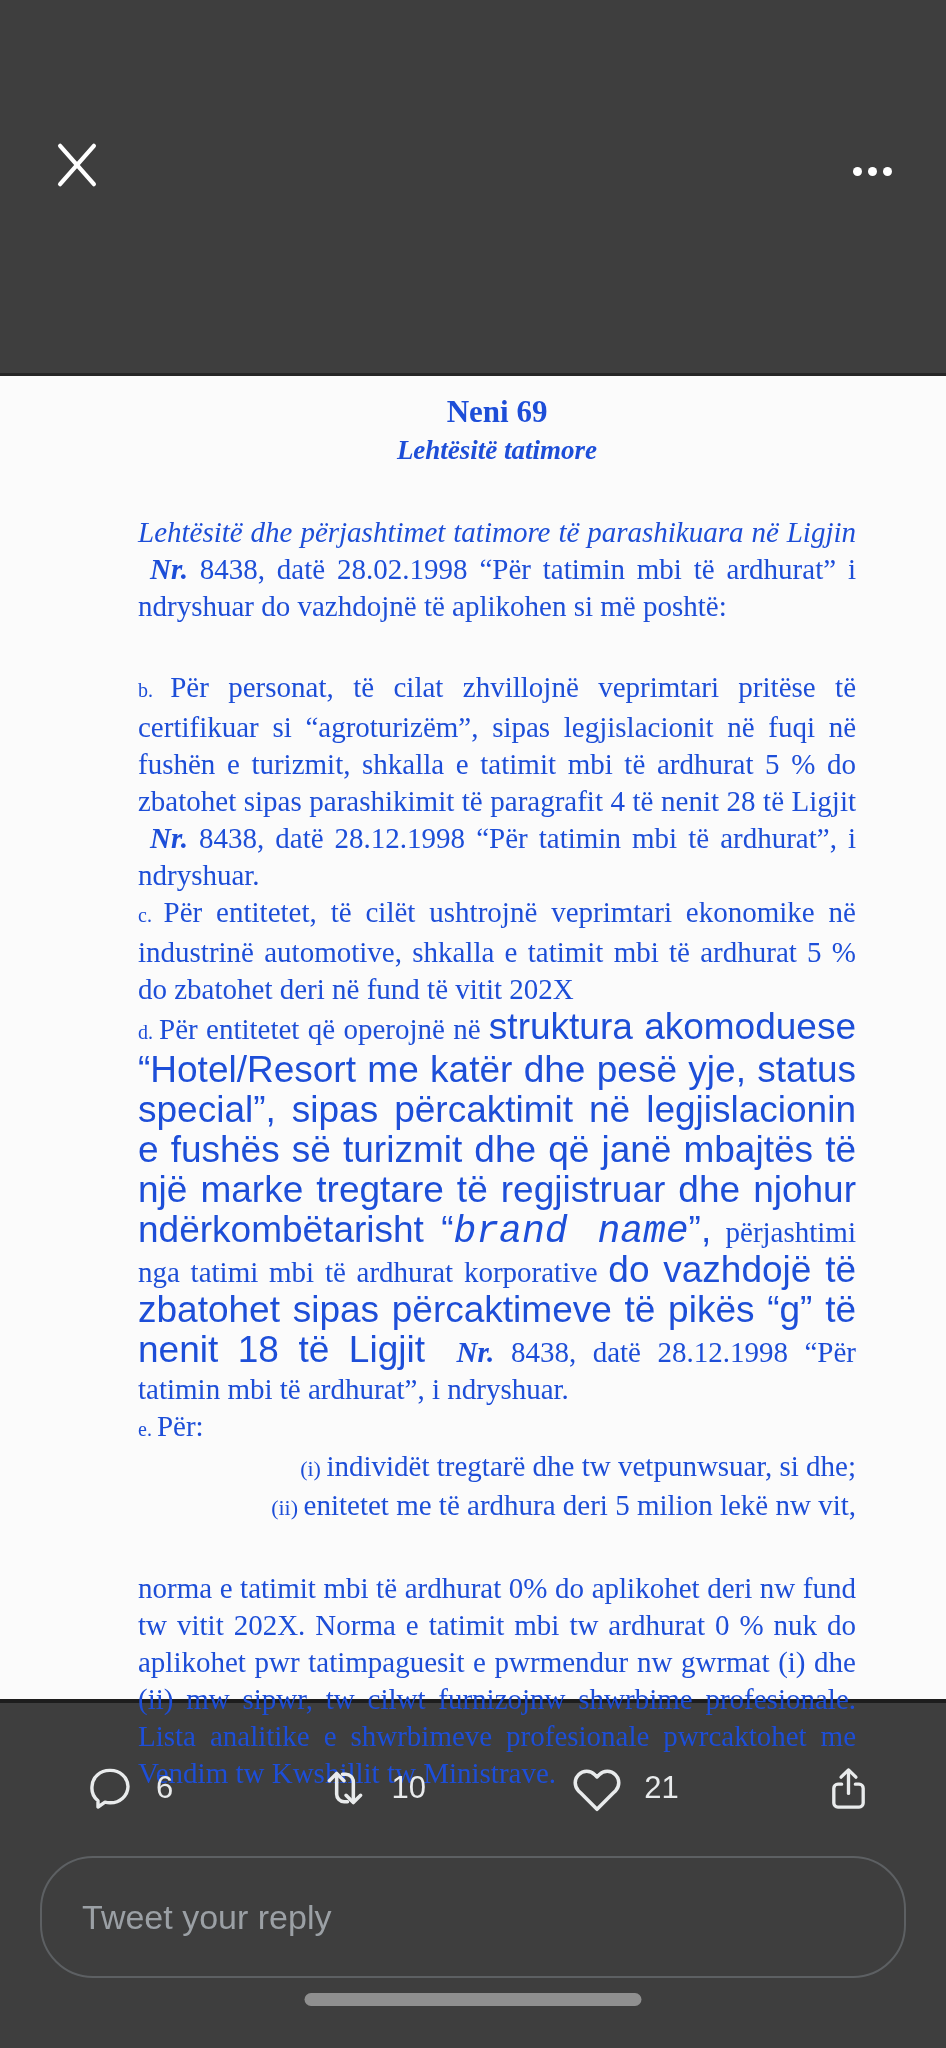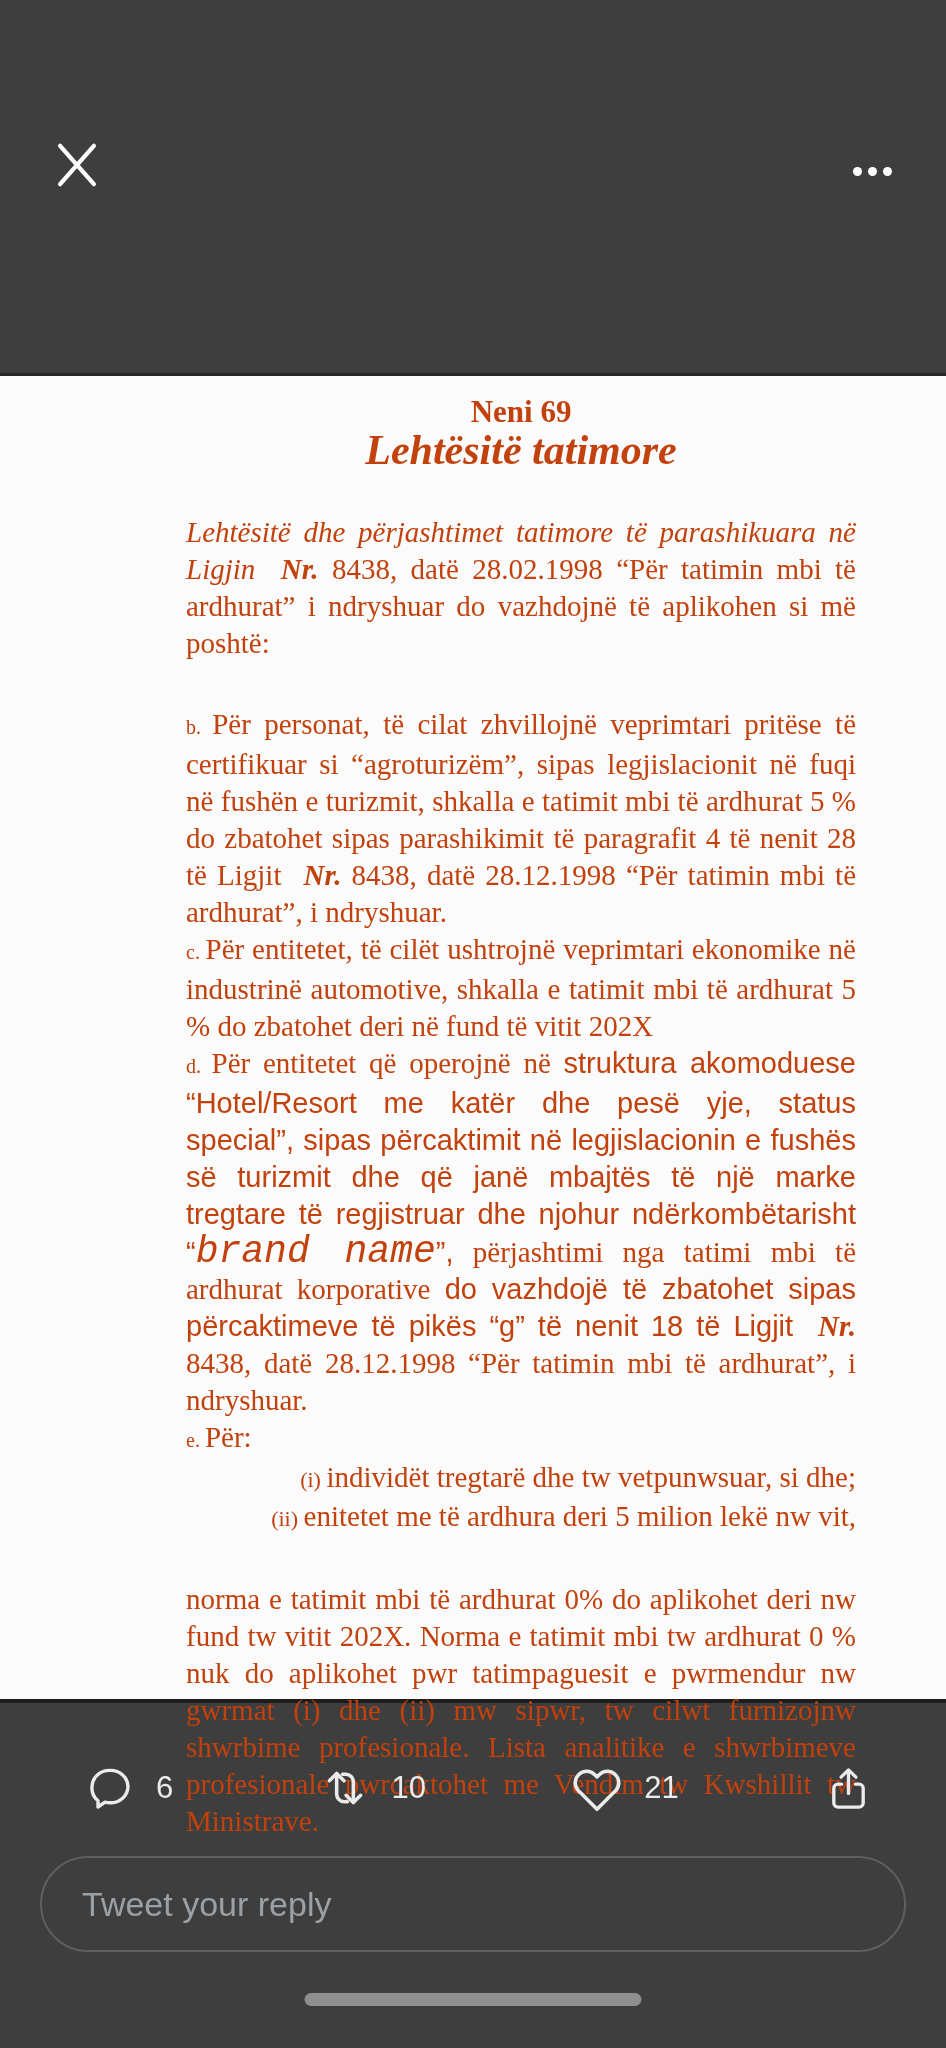--- a/index.html
+++ b/index.html
@@ -23,61 +23,60 @@
     display:flex;align-items:center;gap:6px;cursor:pointer;padding:4px;
   }
   .dot{width:9px;height:9px;border-radius:50%;background:#ffffff;}
 
   
   .page{
     position:absolute;top:373px;left:0;width:946px;height:1330px;
     background:#fbfbfb;
     border-top:3px solid #262626;border-bottom:4px solid #1d1d1d;
     box-sizing:border-box;
-    color:#c2410c;
+    color:#1d4ed8;
     font-family:"Liberation Serif", serif;
     font-size:29px;line-height:37px;
     cursor:pointer;
-    padding-left:48px;
   }
   .page-inner{
     padding:16px 90px 0 138px;
   }
   .doc-title{
     text-align:center;font-weight:bold;font-size:31px;line-height:39px;
   }
   .doc-subtitle{
-    text-align:center;font-weight:bold;font-style:italic;font-size:42px;line-height:39px;
+    text-align:center;font-weight:bold;font-style:italic;font-size:27px;line-height:39px;
     margin-bottom:44px;
   }
   .blk-body{text-align:justify;}
   .blk-list{padding-left:58px;text-align:right;}
   .blk-gap{height:44px;}
   .seg-i{font-style:italic;}
   .seg-bi{font-style:italic;font-weight:bold;margin-left:12px;}
-  .seg-s{font-family:"Liberation Sans", sans-serif;font-size:29px;}
+  .seg-s{font-family:"Liberation Sans", sans-serif;font-size:37px;}
   .seg-si{font-family:Liberation Mono, monospace;font-size:38px;font-style:italic;}
   .seg-m{font-size:20px;}
   .seg-ml{font-size:22px;}
 
   
   .action-bar{
     position:absolute;top:1748px;left:0;width:946px;height:80px;
     display:flex;align-items:center;justify-content:space-between;
     padding:0 74px 0 86px;box-sizing:border-box;
   }
   .action{
     display:flex;align-items:center;gap:22px;cursor:pointer;
     color:#e9ebec;font-size:31px;
   }
   .action svg{display:block;}
 
   
   .reply-pill{
-    position:absolute;top:1856px;left:40px;width:866px;height:96px;
+    position:absolute;top:1856px;left:40px;width:866px;height:122px;
     border:2px solid #5d6063;border-radius:53px;box-sizing:border-box;
     display:flex;align-items:center;padding:0 38px;
   }
   .reply-pill input{
     width:100%;background:transparent;border:none;outline:none;
     font-family:"Liberation Sans", sans-serif;
     font-size:34px;color:#e7e9ea;
   }
   .reply-pill input::placeholder{color:#9ba0a5;opacity:1;}
 

